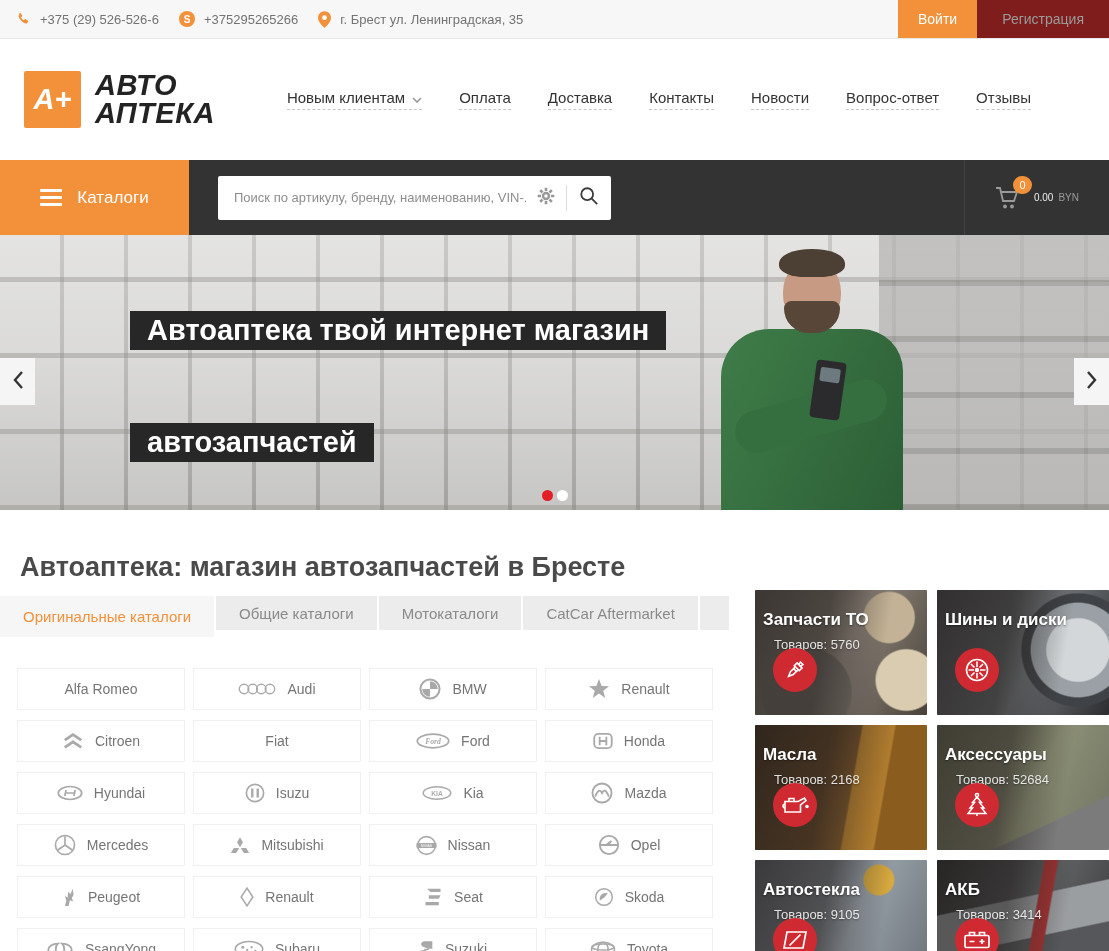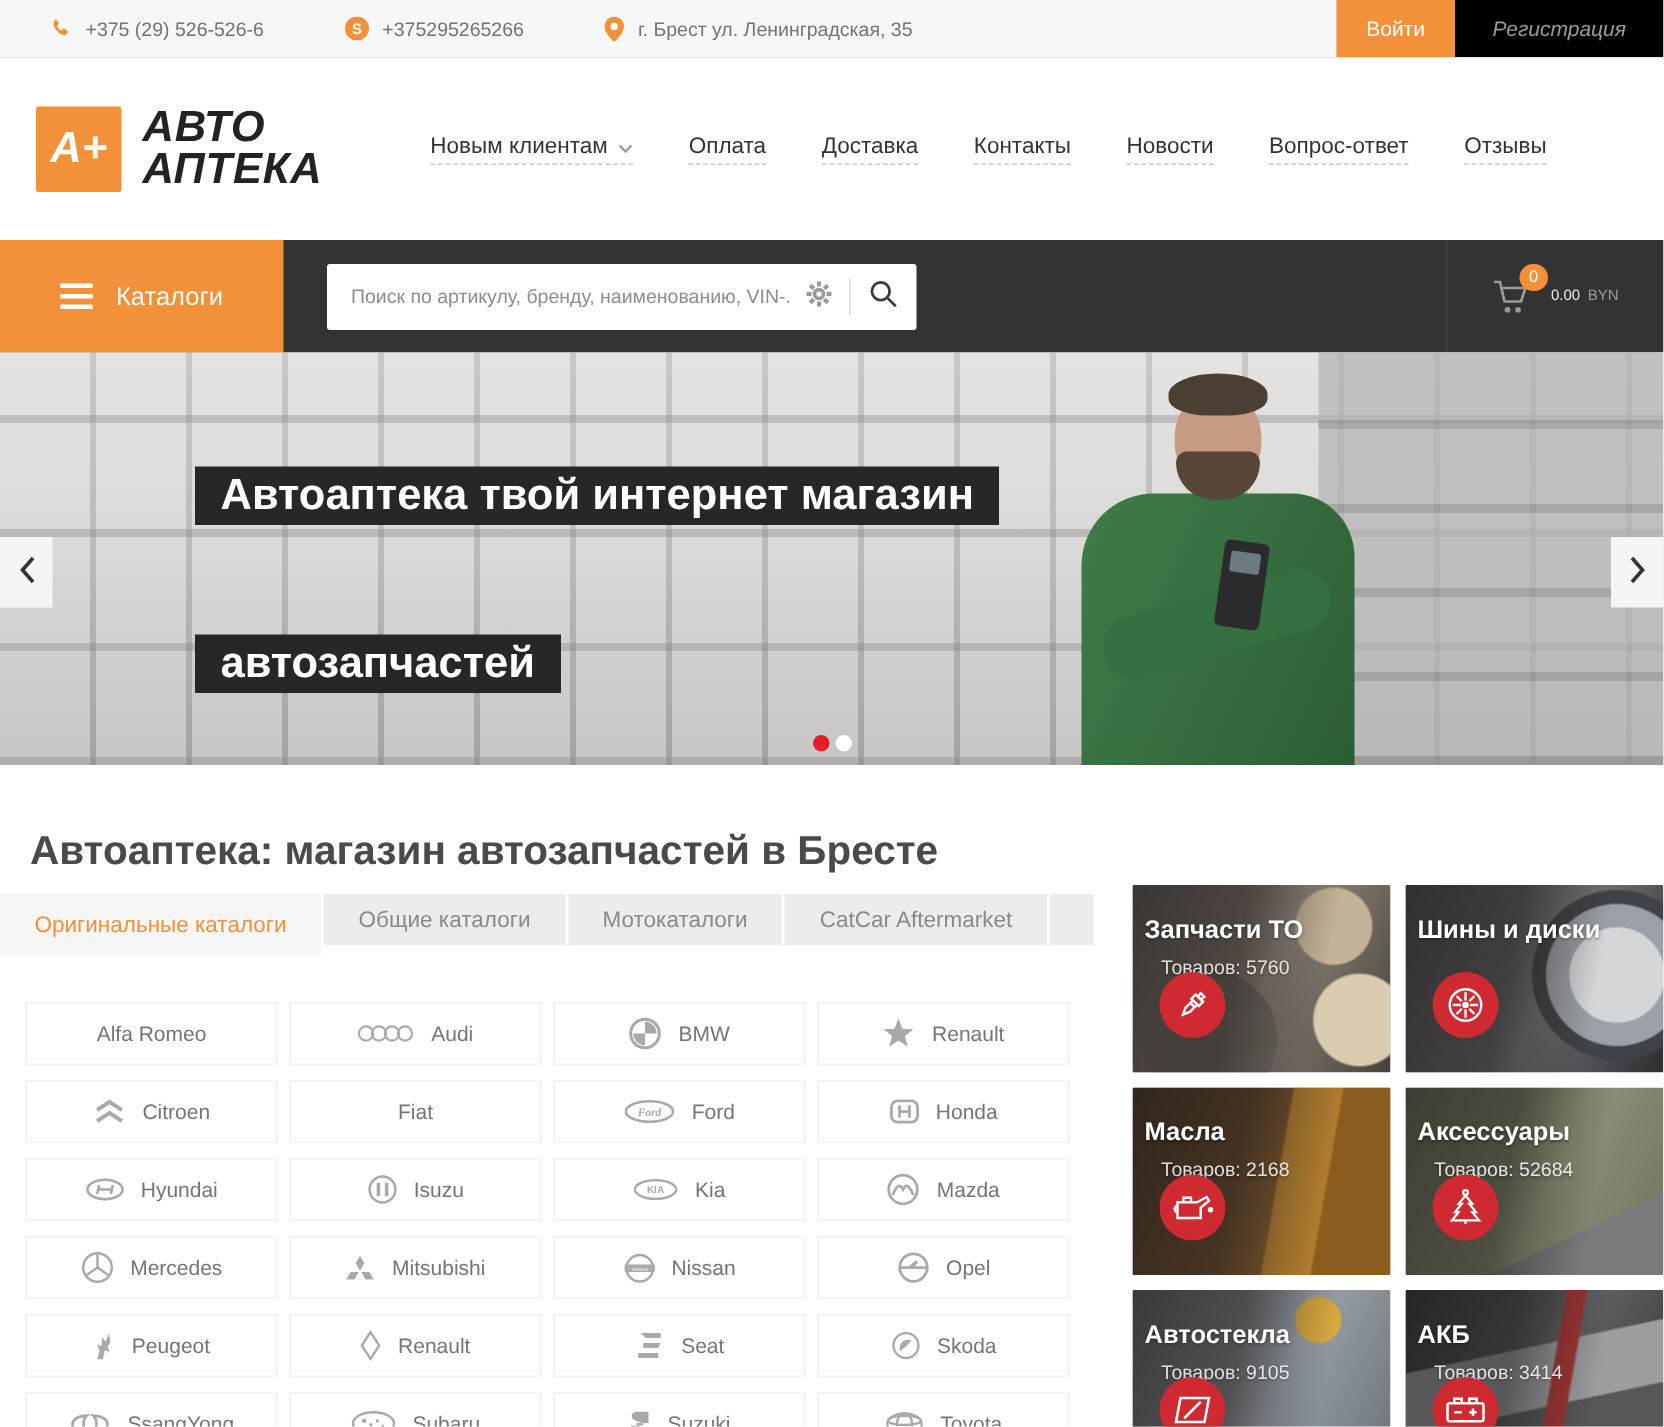--- a/index.html
+++ b/index.html
@@ -2,27 +2,27 @@
 <html style="--accent: #F2913A; --danger: #CF2A32;"><head>
 <meta charset="utf-8">
 <style>
   :root{ --accent:#F2913A; --danger:#CF2A32; }
   html,body{margin:0;padding:0;}
   body{width:1109px;height:951px;position:relative;overflow:hidden;background:#fff;
        font-family:"Liberation Sans",sans-serif;}
 
   
   .topbar{height:38px;background:#f7f7f7;border-bottom:1px solid #e8e8e8;display:flex;align-items:stretch;}
-  .contacts{display:flex;align-items:center;gap:54px;padding-left:33px;}
+  .contacts{display:flex;align-items:center;gap:20px;padding-left:16px;}
   .contact{display:flex;align-items:center;gap:9px;color:#737373;font-size:13px;}
   .cicon{display:flex;align-items:center;}
   .auth{margin-left:auto;display:flex;}
   .auth button{border:0;cursor:pointer;font-size:14px;font-family:inherit;}
   .btn-login{background:var(--accent);color:#fff;padding:0 20px;}
-  .btn-register{background:#000000;color:#9a9a9a;padding:0 25px;font-style:italic;}
+  .btn-register{background:#7f1d1d;color:#9a9a9a;padding:0 25px;}
 
   
   .header{height:121px;display:flex;align-items:center;padding:0 24px;background:#fff;}
   .logo{display:flex;align-items:center;gap:14px;cursor:pointer;}
   .logo-mark{width:57px;height:57px;background:var(--accent);color:#fff;display:flex;align-items:center;
              justify-content:center;font-size:29px;font-weight:bold;font-style:italic;border-radius:2px;}
   .logo-text{display:flex;flex-direction:column;color:#232323;font-weight:bold;font-style:italic;
              font-size:29px;line-height:.95;letter-spacing:.5px;}
   .nav{display:flex;gap:37px;margin-left:72px;}
   .nav-item{color:#333;font-size:15px;border-bottom:1px dashed #c6c6c6;padding-bottom:3px;

